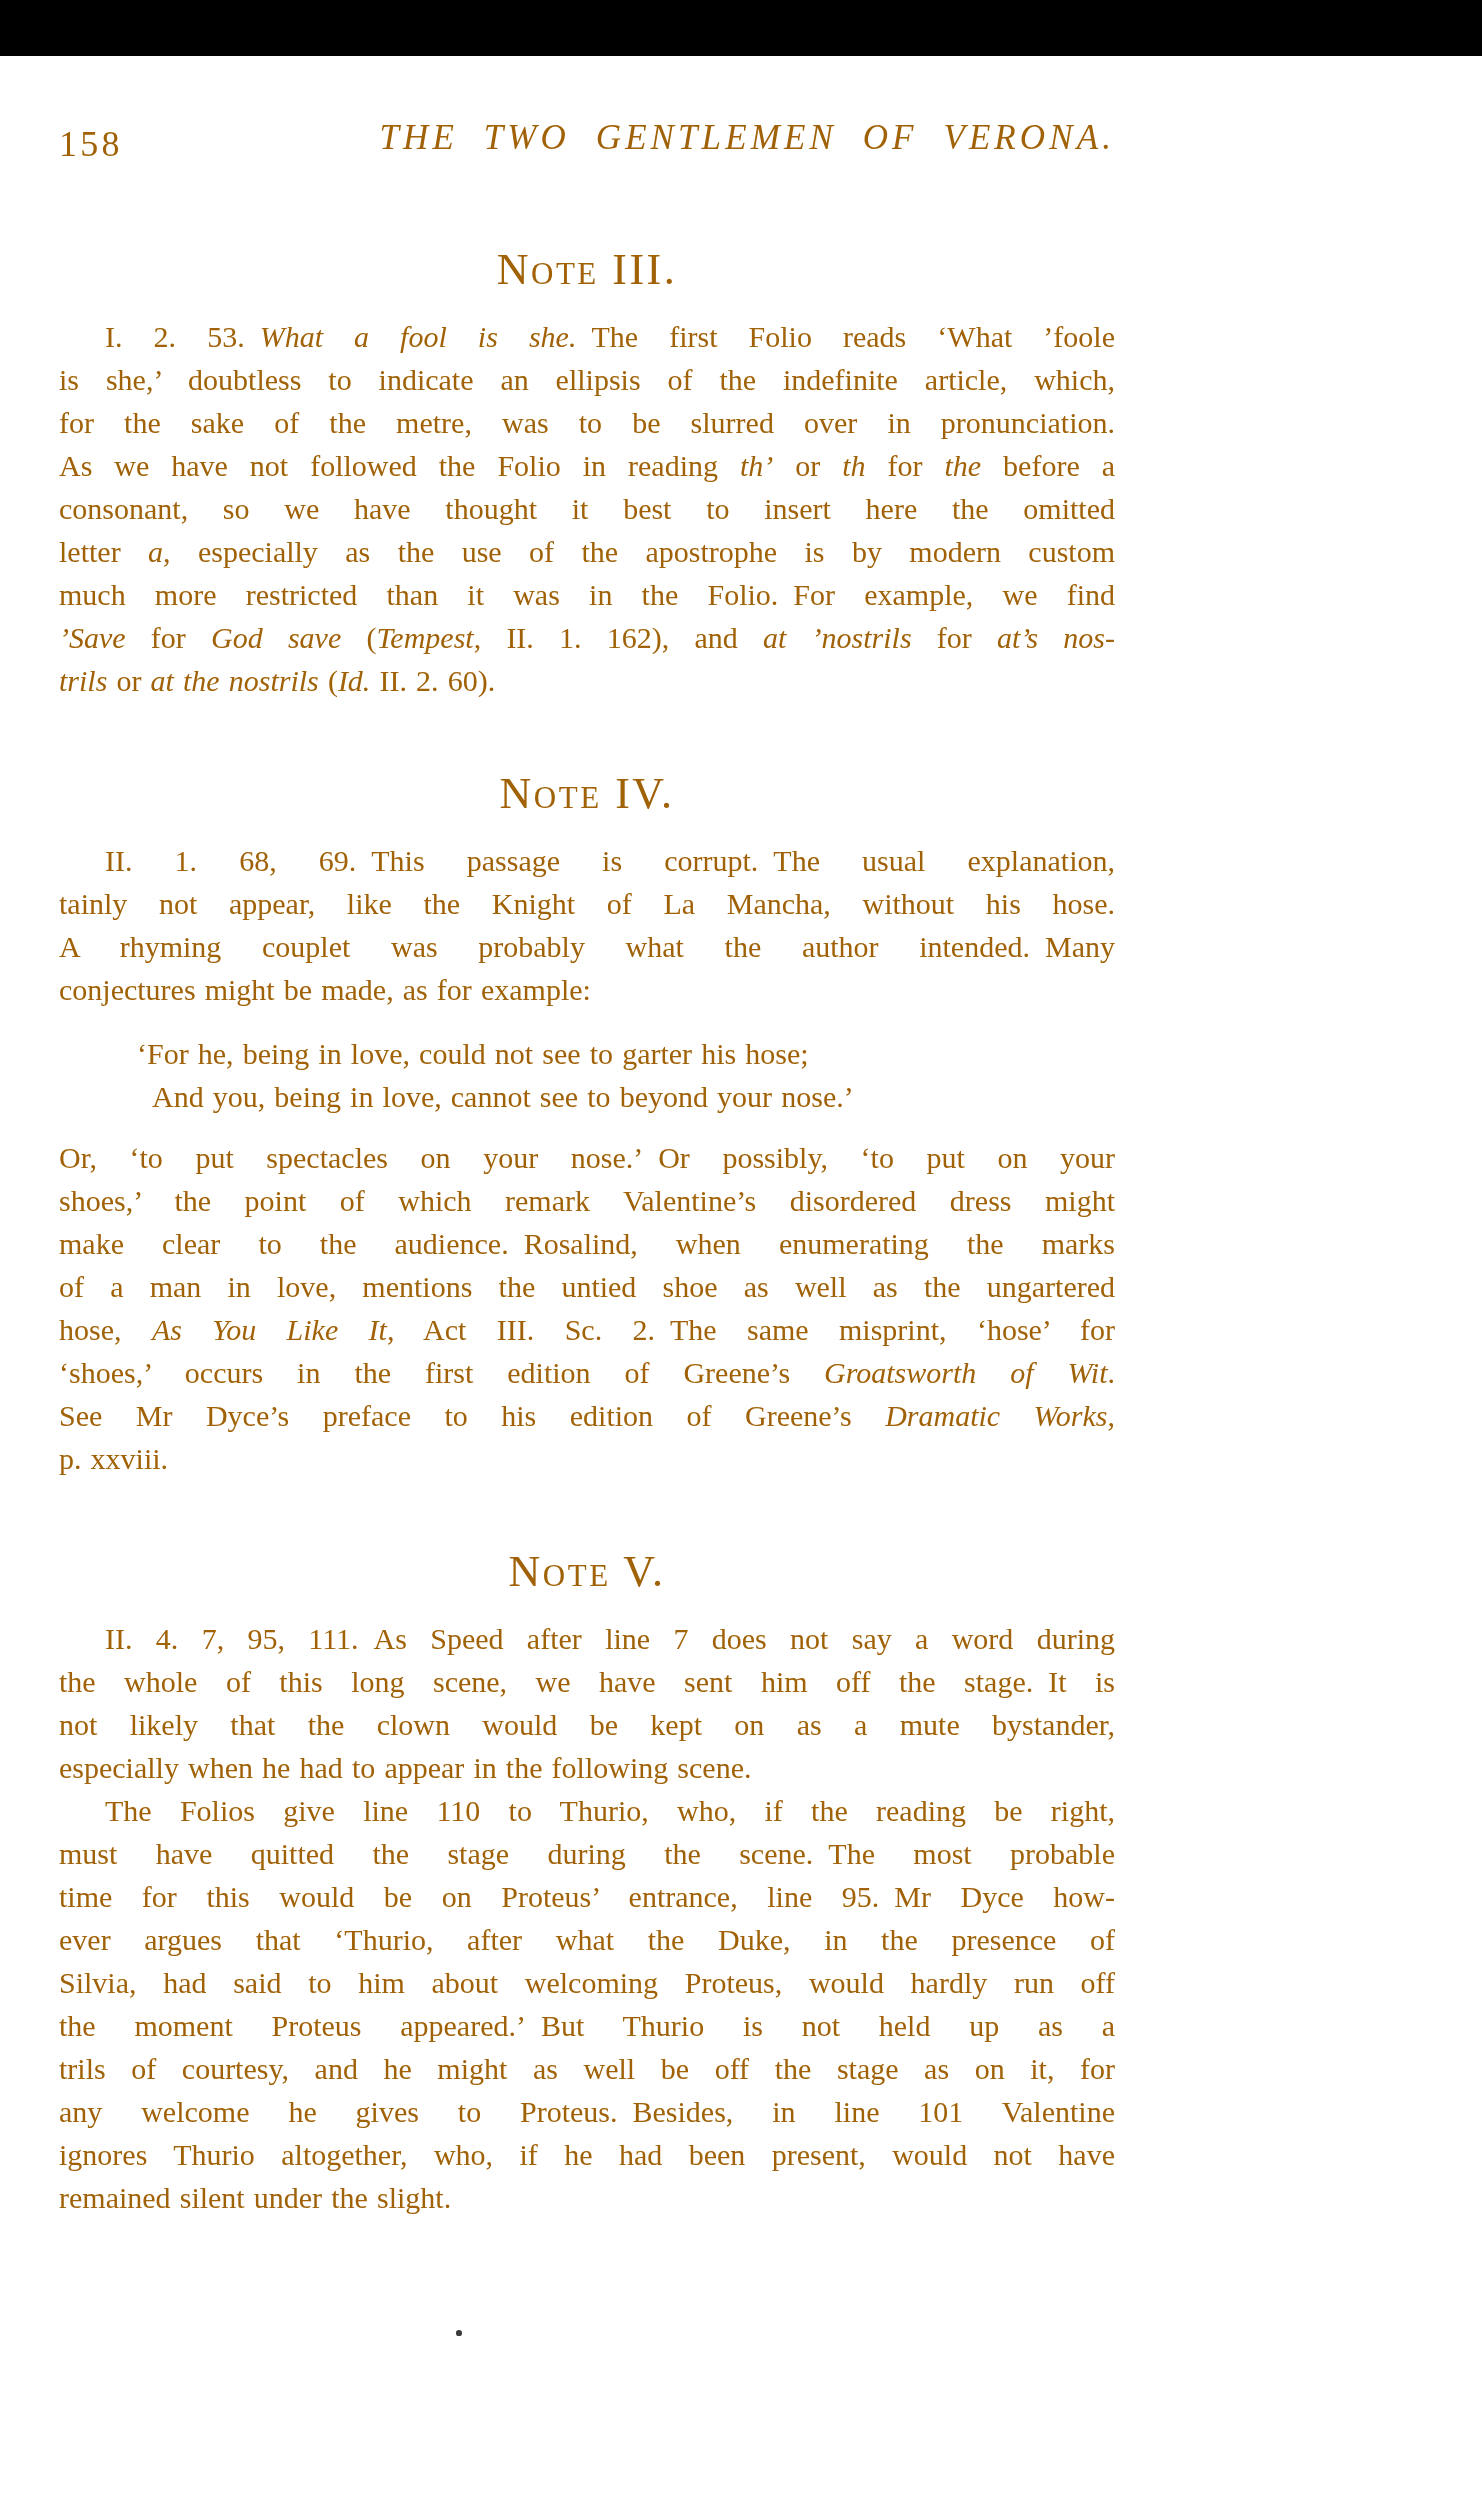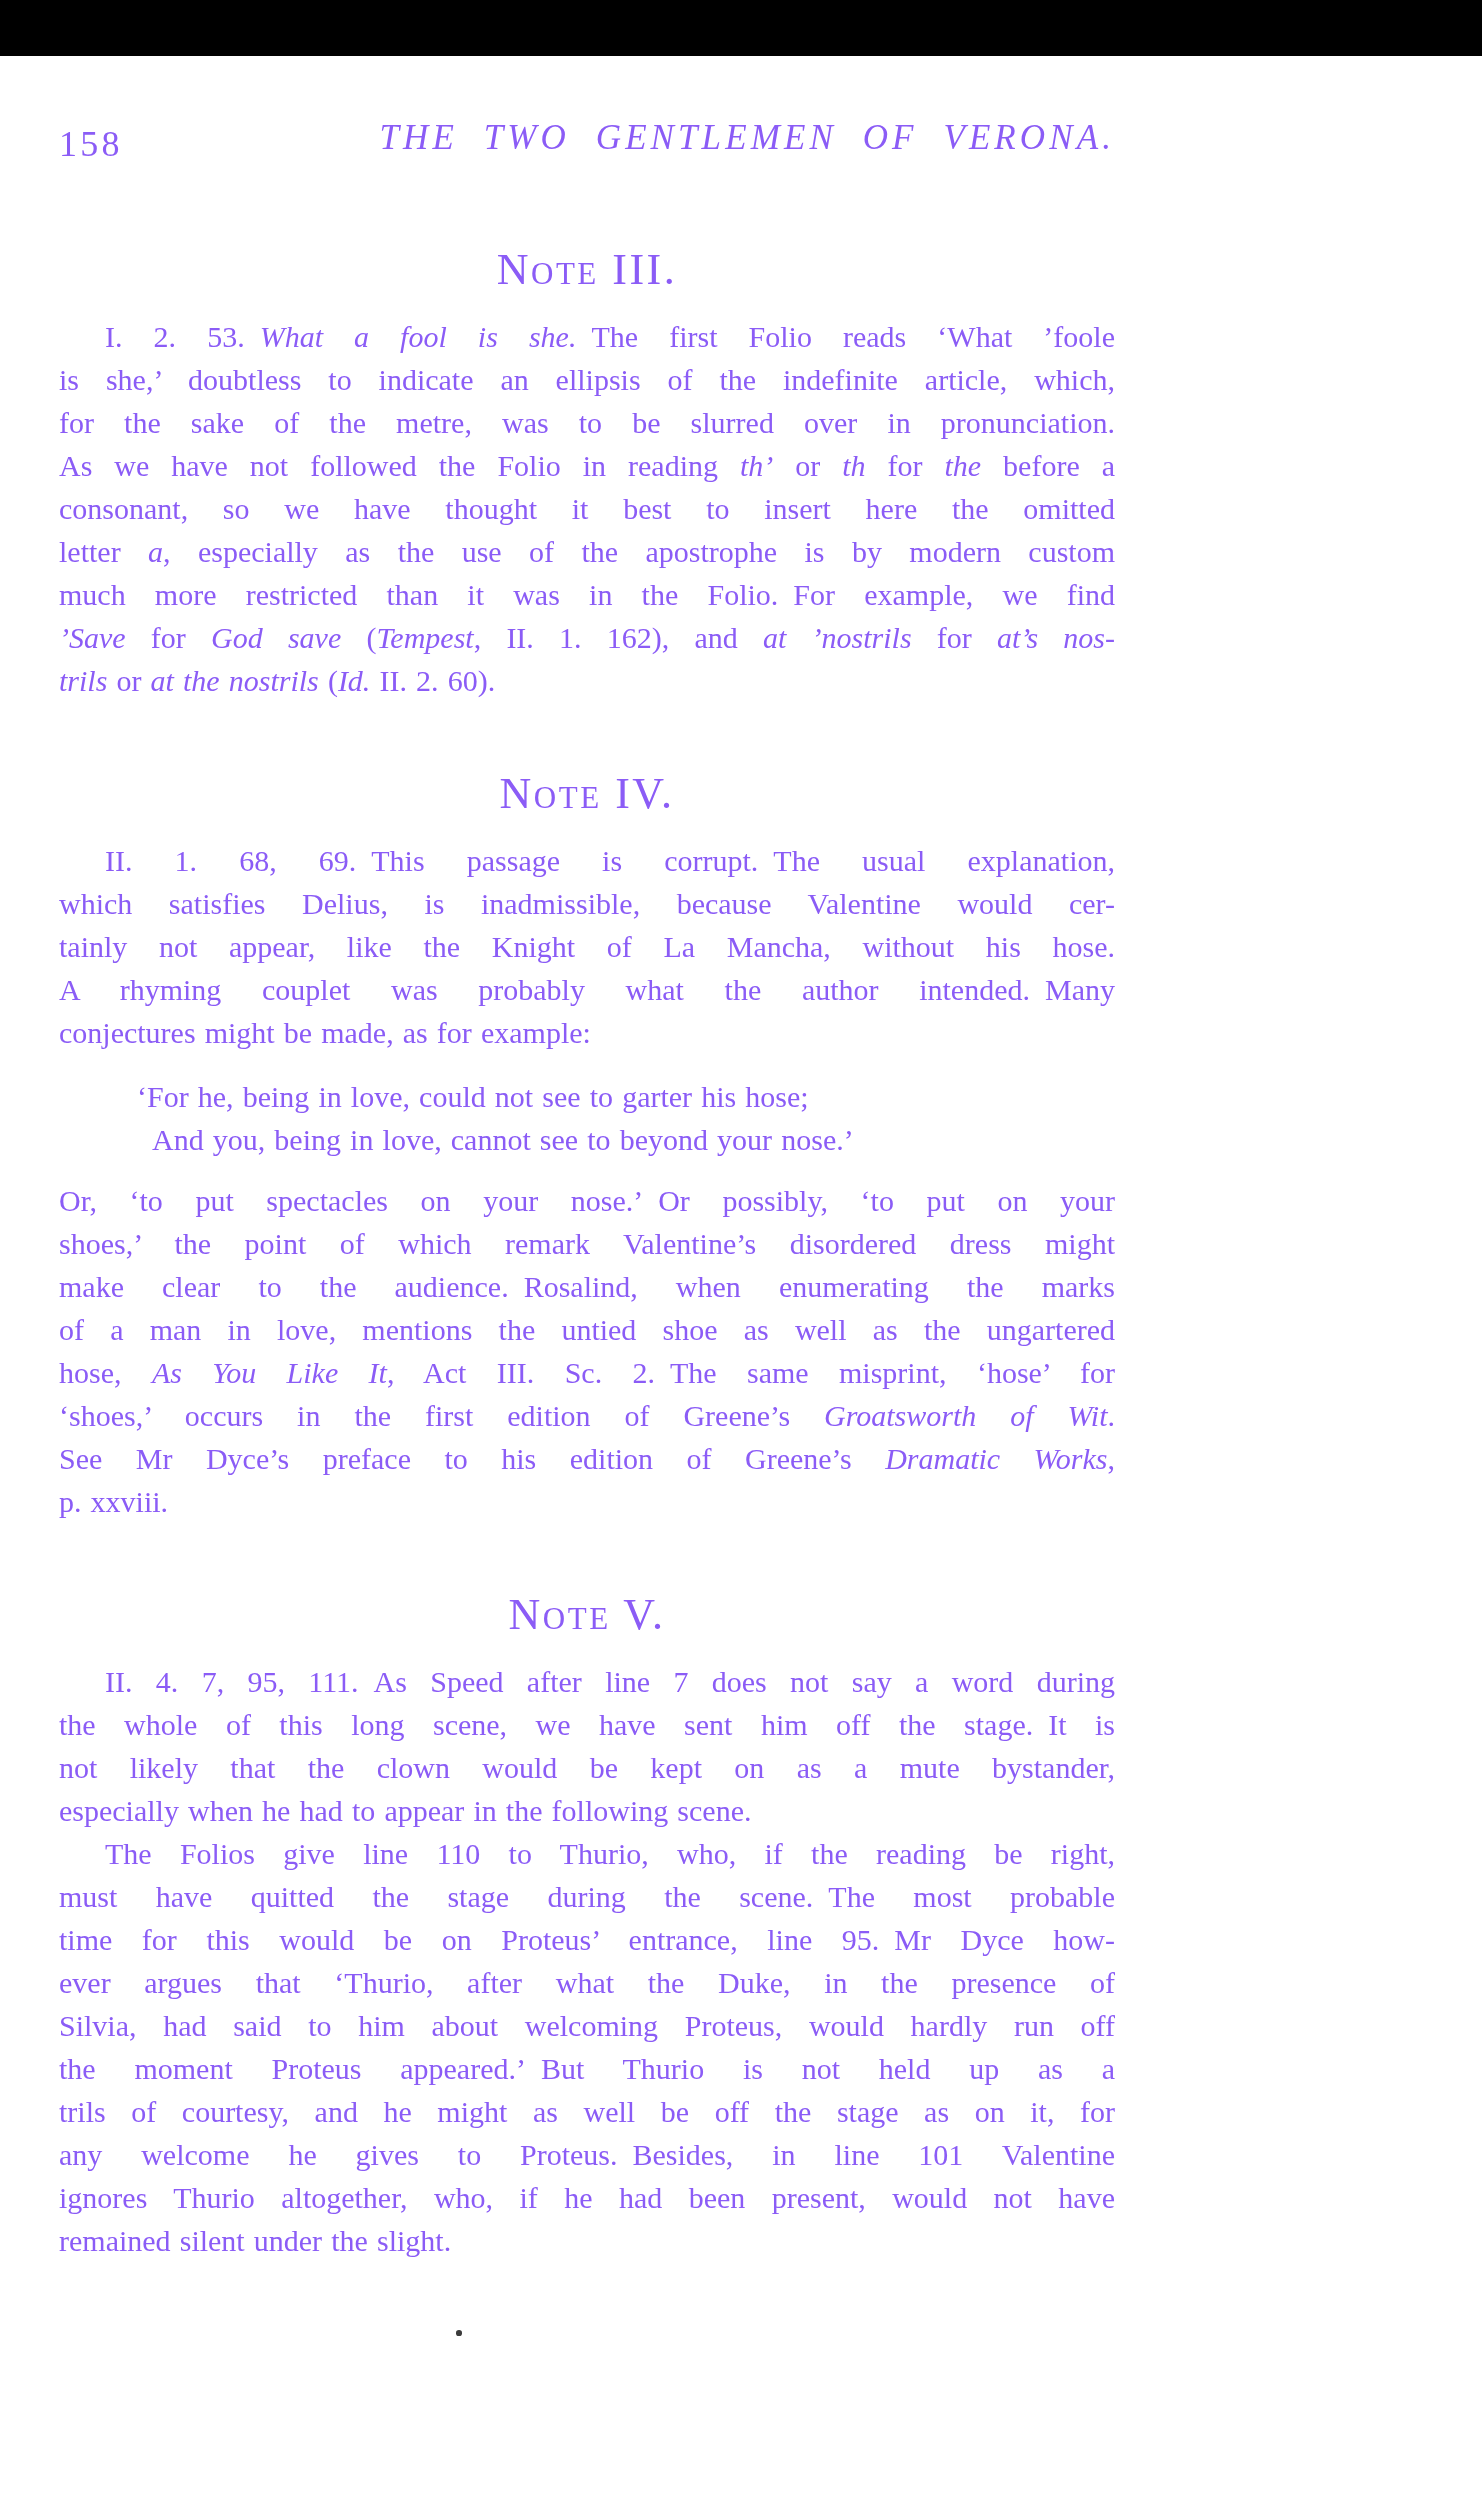--- a/index.html
+++ b/index.html
@@ -3,21 +3,21 @@
 <meta charset="utf-8">
 <style>
   html, body { margin:0; padding:0; background:#ffffff; }
 
   .page {
     position: relative;
     width: 1482px;
     height: 2500px;
     background: #ffffff;
     font-family: "Liberation Serif", serif;
-    color: #8b5cf6;
+    color: #a16207;
     overflow: hidden;
   }
 
   
   .scan-bar {
     position: absolute;
     top: 0; left: 0;
     width: 100%;
     height: 56px;
     background: #000;
@@ -119,21 +119,20 @@
             <div class="line">letter <i>a</i>, especially as the use of the apostrophe is by modern custom</div>
             <div class="line">much more restricted than it was in the Folio. For example, we find</div>
             <div class="line"><i>’Save</i> for <i>God save</i> (<i>Tempest</i>, II. 1. 162), and <i>at ’nostrils</i> for <i>at’s nos-</i></div>
             <div class="line"><i>trils</i> or <i>at the nostrils</i> (<i>Id.</i> II. 2. 60).</div>
           </div>
         </section>
         <section class="note-section">
           <div class="note-heading">Note IV.</div>
           <div class="para-indent">
             <div class="line">II. 1. 68, 69. This passage is corrupt. The usual explanation,</div>
-            <div class="line">which satisfies Delius, is inadmissible, because Valentine would cer-</div>
             <div class="line">tainly not appear, like the Knight of La Mancha, without his hose.</div>
             <div class="line">A rhyming couplet was probably what the author intended. Many</div>
             <div class="line">conjectures might be made, as for example:</div>
           </div>
           <div class="verse">
             <div class="line">‘For he, being in love, could not see to garter his hose;</div>
             <div class="line">And you, being in love, cannot see to beyond your nose.’</div>
           </div>
           <div class="para">
             <div class="line">Or, ‘to put spectacles on your nose.’ Or possibly, ‘to put on your</div>

